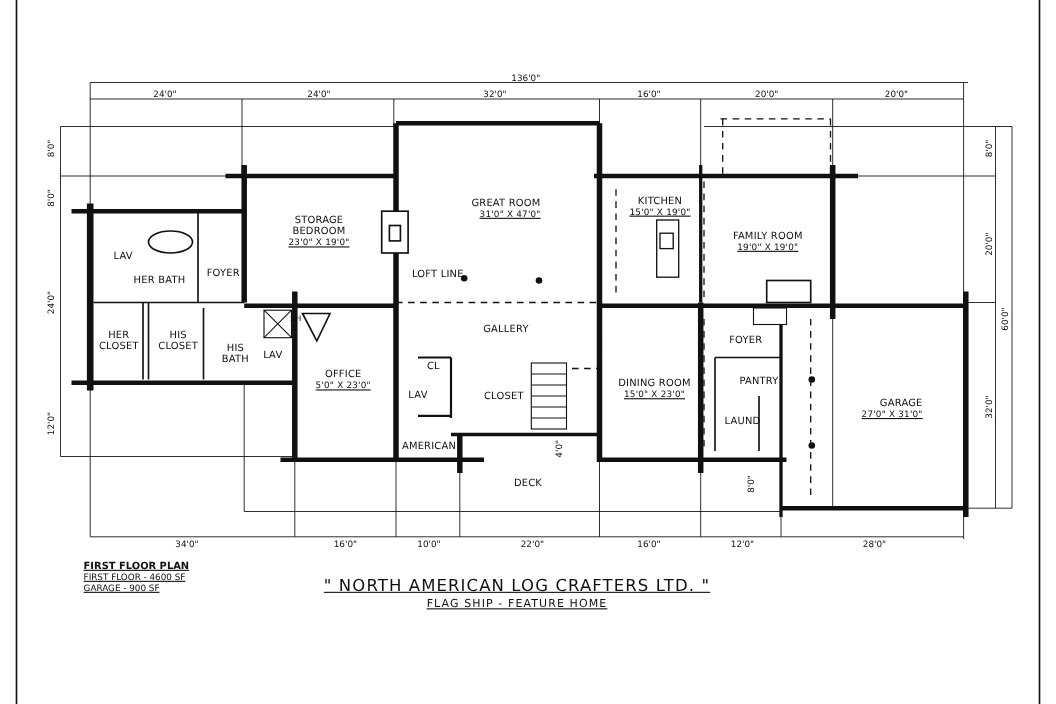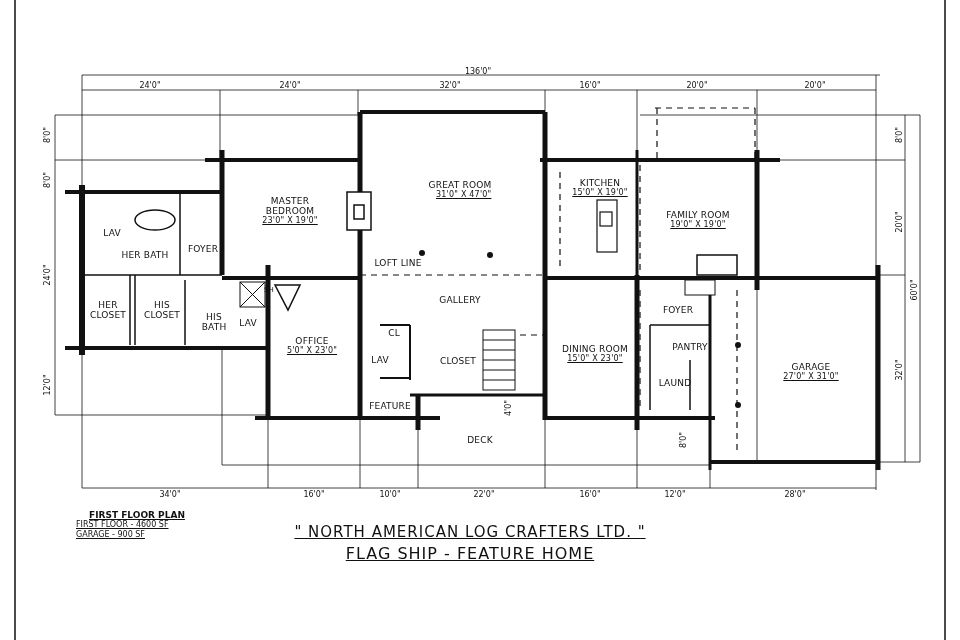--- a/index.html
+++ b/index.html
@@ -6,24 +6,24 @@
   body { width:960px; height:640px; position:relative; overflow:hidden; font-family:"DejaVu Sans", sans-serif; color:#111; }
   #plan { position:absolute; left:0; top:0; width:960px; height:640px; }
   .lbl { position:absolute; font-family:"DejaVu Sans", sans-serif; font-size:9px; line-height:10px; text-align:center; color:#111; white-space:nowrap; transform:translate(-50%, 0); letter-spacing:0.2px; }
   .lbl .nm { display:block; }
   .lbl .dm { text-decoration:underline; display:block; font-size:8px; }
   .lbl.plain .nm { text-decoration:none; }
   .dim { position:absolute; font-size:8px; line-height:9px; color:#111; white-space:nowrap; transform:translate(-50%,0); font-family:"DejaVu Sans", sans-serif; }
   .dimv { position:absolute; font-size:8px; color:#111; white-space:nowrap; transform:translate(-50%,-50%) rotate(-90deg); font-family:"DejaVu Sans", sans-serif; }
   .legend { position:absolute; left:76px; top:510px; font-size:8px; line-height:10px; }
   .legend div { text-decoration:underline; }
-  .legend .t { font-size:9px; font-weight:bold;margin-left:13px; }
+  .legend .t { font-size:9px; font-weight:bold; }
   .title { position:absolute; left:470px; top:523px; transform:translate(-50%,0); text-align:center; }
   .title .l1 { font-size:15px; letter-spacing:1px; text-decoration:underline; display:block; }
-  .title .l2 { font-size:16px; letter-spacing:1px; text-decoration:underline; display:block; margin-top:3px; }
+  .title .l2 { font-size:10px; letter-spacing:1px; text-decoration:underline; display:block; margin-top:3px; }
 </style>
 </head>
 <body>
 
 <svg id="plan" viewBox="0 0 960 640" xmlns="http://www.w3.org/2000/svg">
 
   <g stroke="#111" fill="none">
     <line x1="15" y1="0" x2="15" y2="640" stroke-width="1.5"></line>
     <line x1="945" y1="0" x2="945" y2="640" stroke-width="1.5"></line>
   </g>
@@ -179,21 +179,21 @@
 <div class="dimv" style="left:47px; top:385px;">12'0"</div>
 
 <div class="dimv" style="left:899px; top:135px;">8'0"</div>
 <div class="dimv" style="left:899px; top:222px;">20'0"</div>
 <div class="dimv" style="left:899px; top:370px;">32'0"</div>
 <div class="dimv" style="left:914px; top:290px;">60'0"</div>
 <div class="dimv" style="left:508px; top:408px;">4'0"</div>
 <div class="dimv" style="left:683px; top:440px;">8'0"</div>
 
 <div class="lbl" style="left:290px; top:196px;">
-  <span class="nm">MASTER</span>
+  <span class="nm">STORAGE</span>
   <span class="nm">BEDROOM</span>
   <span class="dm">23'0" X 19'0"</span>
 </div>
 <div class="lbl" style="left:460px; top:180px;text-align:right;">
   <span class="nm">GREAT ROOM</span>
   <span class="dm">31'0" X 47'0"</span>
 </div>
 <div class="lbl" style="left:600px; top:178px;">
   <span class="nm">KITCHEN</span>
   <span class="dm">15'0" X 19'0"</span>
@@ -209,29 +209,29 @@
   <span class="nm">OFFICE</span>
   <span class="dm">5'0" X 23'0"</span>
 </div>
 <div class="lbl" style="left:458px; top:356px;">
   <span class="nm">CLOSET</span>
 </div>
 <div class="lbl" style="left:595px; top:344px;text-align:center;">
   <span class="nm">DINING ROOM</span>
   <span class="dm">15'0" X 23'0"</span>
 </div>
-<div class="lbl" style="left:811px; top:362px;">
+<div class="lbl" style="left:811px; top:362px;text-align:right;">
   <span class="nm">GARAGE</span>
   <span class="dm">27'0" X 31'0"</span>
 </div>
 <div class="lbl" style="left:480px; top:435px;">
   <span class="nm">DECK</span>
 </div>
 <div class="lbl plain" style="left:390px; top:401px;">
-  <span class="nm">FEATURE</span>
+  <span class="nm">AMERICAN</span>
 </div>
 <div class="lbl" style="left:678px; top:305px;">
   <span class="nm">FOYER</span>
 </div>
 <div class="lbl plain" style="left:690px; top:342px;">
   <span class="nm">PANTRY</span>
 </div>
 <div class="lbl" style="left:675px; top:378px;">
   <span class="nm">LAUND</span>
 </div>
@@ -261,21 +261,21 @@
 </div>
 <div class="lbl plain" style="left:380px; top:355px;">
   <span class="nm">LAV</span>
 </div>
 <div class="lbl plain" style="left:394px; top:328px;">
   <span class="nm">CL</span>
 </div>
 <div class="lbl plain" style="left:269px; top:285px;">
   <span class="nm" style="font-size:7px;">SH</span>
 </div>
-<div class="lbl plain" style="left:398px; top:258px;text-align:center;">
+<div class="lbl plain" style="left:398px; top:245px;text-align:center;">
   <span class="nm">LOFT LINE</span>
 </div>
 
 <div class="legend">
   <div class="t">FIRST FLOOR PLAN</div>
   <div>FIRST FLOOR - 4600 SF</div>
   <div>GARAGE - 900 SF</div>
 </div>
 
 <div class="title">

